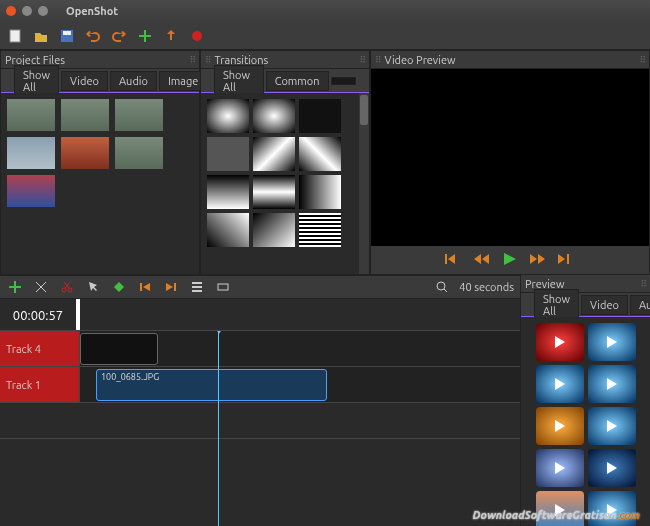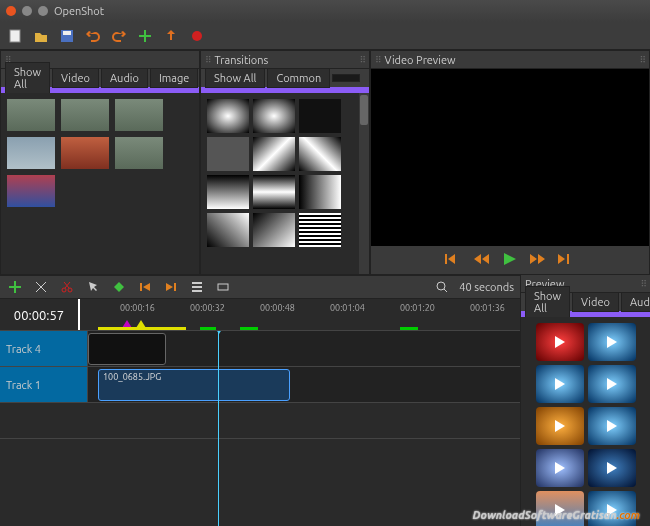--- a/index.html
+++ b/index.html
@@ -2,57 +2,57 @@
 <html><head>
 <meta charset="utf-8">
 <style>
 *{box-sizing:border-box;margin:0;padding:0;font-family:Ubuntu,Arial,sans-serif;font-size:11px;color:#ccc}
 body{background:#3a3a3a;width:650px;height:526px;overflow:hidden;position:relative}
 .titlebar{height:22px;background:linear-gradient(#4a4a4a,#3c3c3c);display:flex;align-items:center;padding:0 6px;gap:6px}
 .win-btn{width:10px;height:10px;border-radius:50%}
 .win-close{background:#e95420}
 .win-min{background:#888}
 .win-max{background:#888}
-.title{font-weight:normal;margin-left:0}
+.title{font-weight:bold;margin-left:12px}
 .toolbar{height:28px;background:#3c3c3c;display:flex;align-items:center;padding:0 6px;gap:8px;border-bottom:1px solid #222}
 .tb-btn{width:18px;height:18px;display:flex;align-items:center;justify-content:center;cursor:pointer}
 svg{display:block}
 .panels{display:flex;height:225px;background:#3a3a3a}
 .panel{display:flex;flex-direction:column;border:1px solid #222;background:#3a3a3a}
 .panel-hdr{height:18px;display:flex;align-items:center;padding:0 4px;gap:4px;background:#3a3a3a;border-bottom:1px solid #222}
 .grip{color:#666;font-size:9px;letter-spacing:-1px}
 .panel-title{flex:1}
-.tabbar{height:24px;display:flex;align-items:center;gap:2px;padding:2px 4px;background:#3c3c3c;border-bottom:6px solid #8b5cf6}
+.tabbar{height:24px;display:flex;align-items:center;gap:2px;padding:2px 13px;background:#3c3c3c;border-bottom:1px solid #8b5cf6}
 .tab{padding:3px 8px;background:#2e2e2e;border:1px solid #222;cursor:pointer}
 .tab.dark{background:#1a1a1a}
 .panel-body{flex:1;background:#2a2a2a;overflow:hidden;position:relative}
 .thumbs{display:flex;flex-wrap:wrap;gap:6px;padding:6px;align-content:flex-start}
 .thumb{width:48px;height:32px}
 .thumb.video{background:linear-gradient(#7a8a7a,#5a6a5a)}
 .trans-grid{display:grid;grid-template-columns:repeat(3,42px);gap:4px;padding:6px}
 .trans{width:42px;height:34px}
 .preview{flex:1;background:#000}
 .playbar{height:28px;display:flex;align-items:center;justify-content:center;gap:10px;background:#3a3a3a}
 .play-btn{width:18px;height:16px;cursor:pointer}
 .mid-toolbar{height:24px;background:#3a3a3a;display:flex;align-items:center;padding:0 6px;gap:8px;border-top:1px solid #222;border-bottom:1px solid #222}
 .mid-toolbar .spacer{flex:1}
 .timeline{flex:1;display:flex;flex-direction:column;background:#2a2a2a;overflow:hidden;position:relative}
 .ruler{height:32px;background:#2a2a2a;display:flex;border-bottom:1px solid #444;position:relative}
-.ruler-label-col{width:80px;display:flex;align-items:center;justify-content:center;border-right:2px solid #ffffff}
+.ruler-label-col{width:80px;display:flex;align-items:center;justify-content:center;border-right:4px solid #ffffff}
 .timecode{color:#fff;font-size:13px}
 .ruler-ticks{flex:1;position:relative}
 .tick{position:absolute;top:4px;font-size:9px;color:#aaa}
 .marker{position:absolute;bottom:2px;width:0;height:0;border-left:5px solid transparent;border-right:5px solid transparent}
 .marker.purple{border-bottom:8px solid #c000c0}
 .marker.yellow{border-bottom:8px solid #e0e000}
 .yline{position:absolute;bottom:0;height:3px;background:#e0e000}
 .gline{position:absolute;bottom:0;height:3px;background:#0c0}
 .tracks{flex:1;overflow:hidden;position:relative}
 .track{height:36px;display:flex;border-bottom:1px solid #444}
-.track-label{width:88px;display:flex;align-items:center;padding-left:6px;border-right:1px solid #444;background:#0369a1}
+.track-label{width:80px;display:flex;align-items:center;padding-left:6px;border-right:1px solid #444;background:#b91c1c}
 .track-body{flex:1;position:relative;background:#222}
 .clip{position:absolute;top:2px;height:32px;background:#1a3a5a;border:1px solid #4aa0ff;border-radius:3px;display:flex;align-items:flex-start;padding:2px 4px;font-size:9px;color:#ddd}
 .clip.dark{background:#111;border-color:#666}
 .playhead{position:absolute;top:0;bottom:0;width:1px;background:#4ad0ff;left:218px}
 .playhead::before{content:"";position:absolute;top:-5px;left:-4px;width:0;height:0;border-left:5px solid transparent;border-right:5px solid transparent;border-top:8px solid #4ad0ff}
 .effects-panel{width:130px;border-left:1px solid #222;background:#3a3a3a;display:flex;flex-direction:column}
 .eff-grid{flex:1;display:grid;grid-template-columns:repeat(2,48px);gap:4px;padding:6px;align-content:flex-start;background:#2a2a2a;justify-content:center}
 .eff{width:48px;height:38px;border-radius:4px;display:flex;align-items:center;justify-content:center;position:relative}
 .eff .play-tri{width:0;height:0;border-left:10px solid #fff;border-top:6px solid transparent;border-bottom:6px solid transparent}
 .vscroll{position:absolute;right:0;top:0;bottom:0;width:10px;background:#3a3a3a}
@@ -111,20 +111,21 @@
       <svg width="16" height="16">
         <circle cx="8" cy="8" r="5" fill="#d02020"></circle>
       </svg>
     </div>
 </div>
 
 <div class="panels">
 
   <div class="panel" style="width:200px">
     <div class="panel-hdr">
+      <span class="panel-title">Project Files</span>
       <span class="grip">⠿</span>
     </div>
     <div class="tabbar">
       <div class="tab">Show All</div>
       <div class="tab">Video</div>
       <div class="tab">Audio</div>
       <div class="tab">Image</div>
       <div class="tab dark" style="width:28px"></div>
     </div>
     <div class="panel-body">
@@ -271,46 +272,32 @@
           </svg>
         </div>
       <span>40 seconds</span>
     </div>
 
     <div class="timeline">
       <div class="ruler">
         <div class="ruler-label-col">
           <span class="timecode">00:00:57</span>
         </div>
-        <div class="ruler-ticks">
-          <span class="tick" style="left:40px">00:00:16</span>
-          <span class="tick" style="left:110px">00:00:32</span>
-          <span class="tick" style="left:180px">00:00:48</span>
-          <span class="tick" style="left:250px">00:01:04</span>
-          <span class="tick" style="left:320px">00:01:20</span>
-          <span class="tick" style="left:390px">00:01:36</span>
-          <div class="marker purple" style="left:42px"></div>
-          <div class="marker yellow" style="left:56px"></div>
-          <div class="yline" style="left:18px;width:88px"></div>
-          <div class="gline" style="left:120px;width:16px"></div>
-          <div class="gline" style="left:160px;width:18px"></div>
-          <div class="gline" style="left:320px;width:18px"></div>
-        </div>
       </div>
       <div class="tracks">
         <div class="track">
           <div class="track-label">Track 4</div>
           <div class="track-body">
             <div class="clip dark" style="left:0;width:78px"></div>
           </div>
         </div>
         <div class="track">
           <div class="track-label">Track 1</div>
           <div class="track-body">
-            <div class="clip" style="left:10px;width:192px">100_0685.JPG</div>
+            <div class="clip" style="left:16px;width:231px">100_0685.JPG</div>
           </div>
         </div>
         <div class="track">
         </div>
         <div class="playhead"></div>
       </div>
     </div>
   </div>
 
   <div class="effects-panel">

